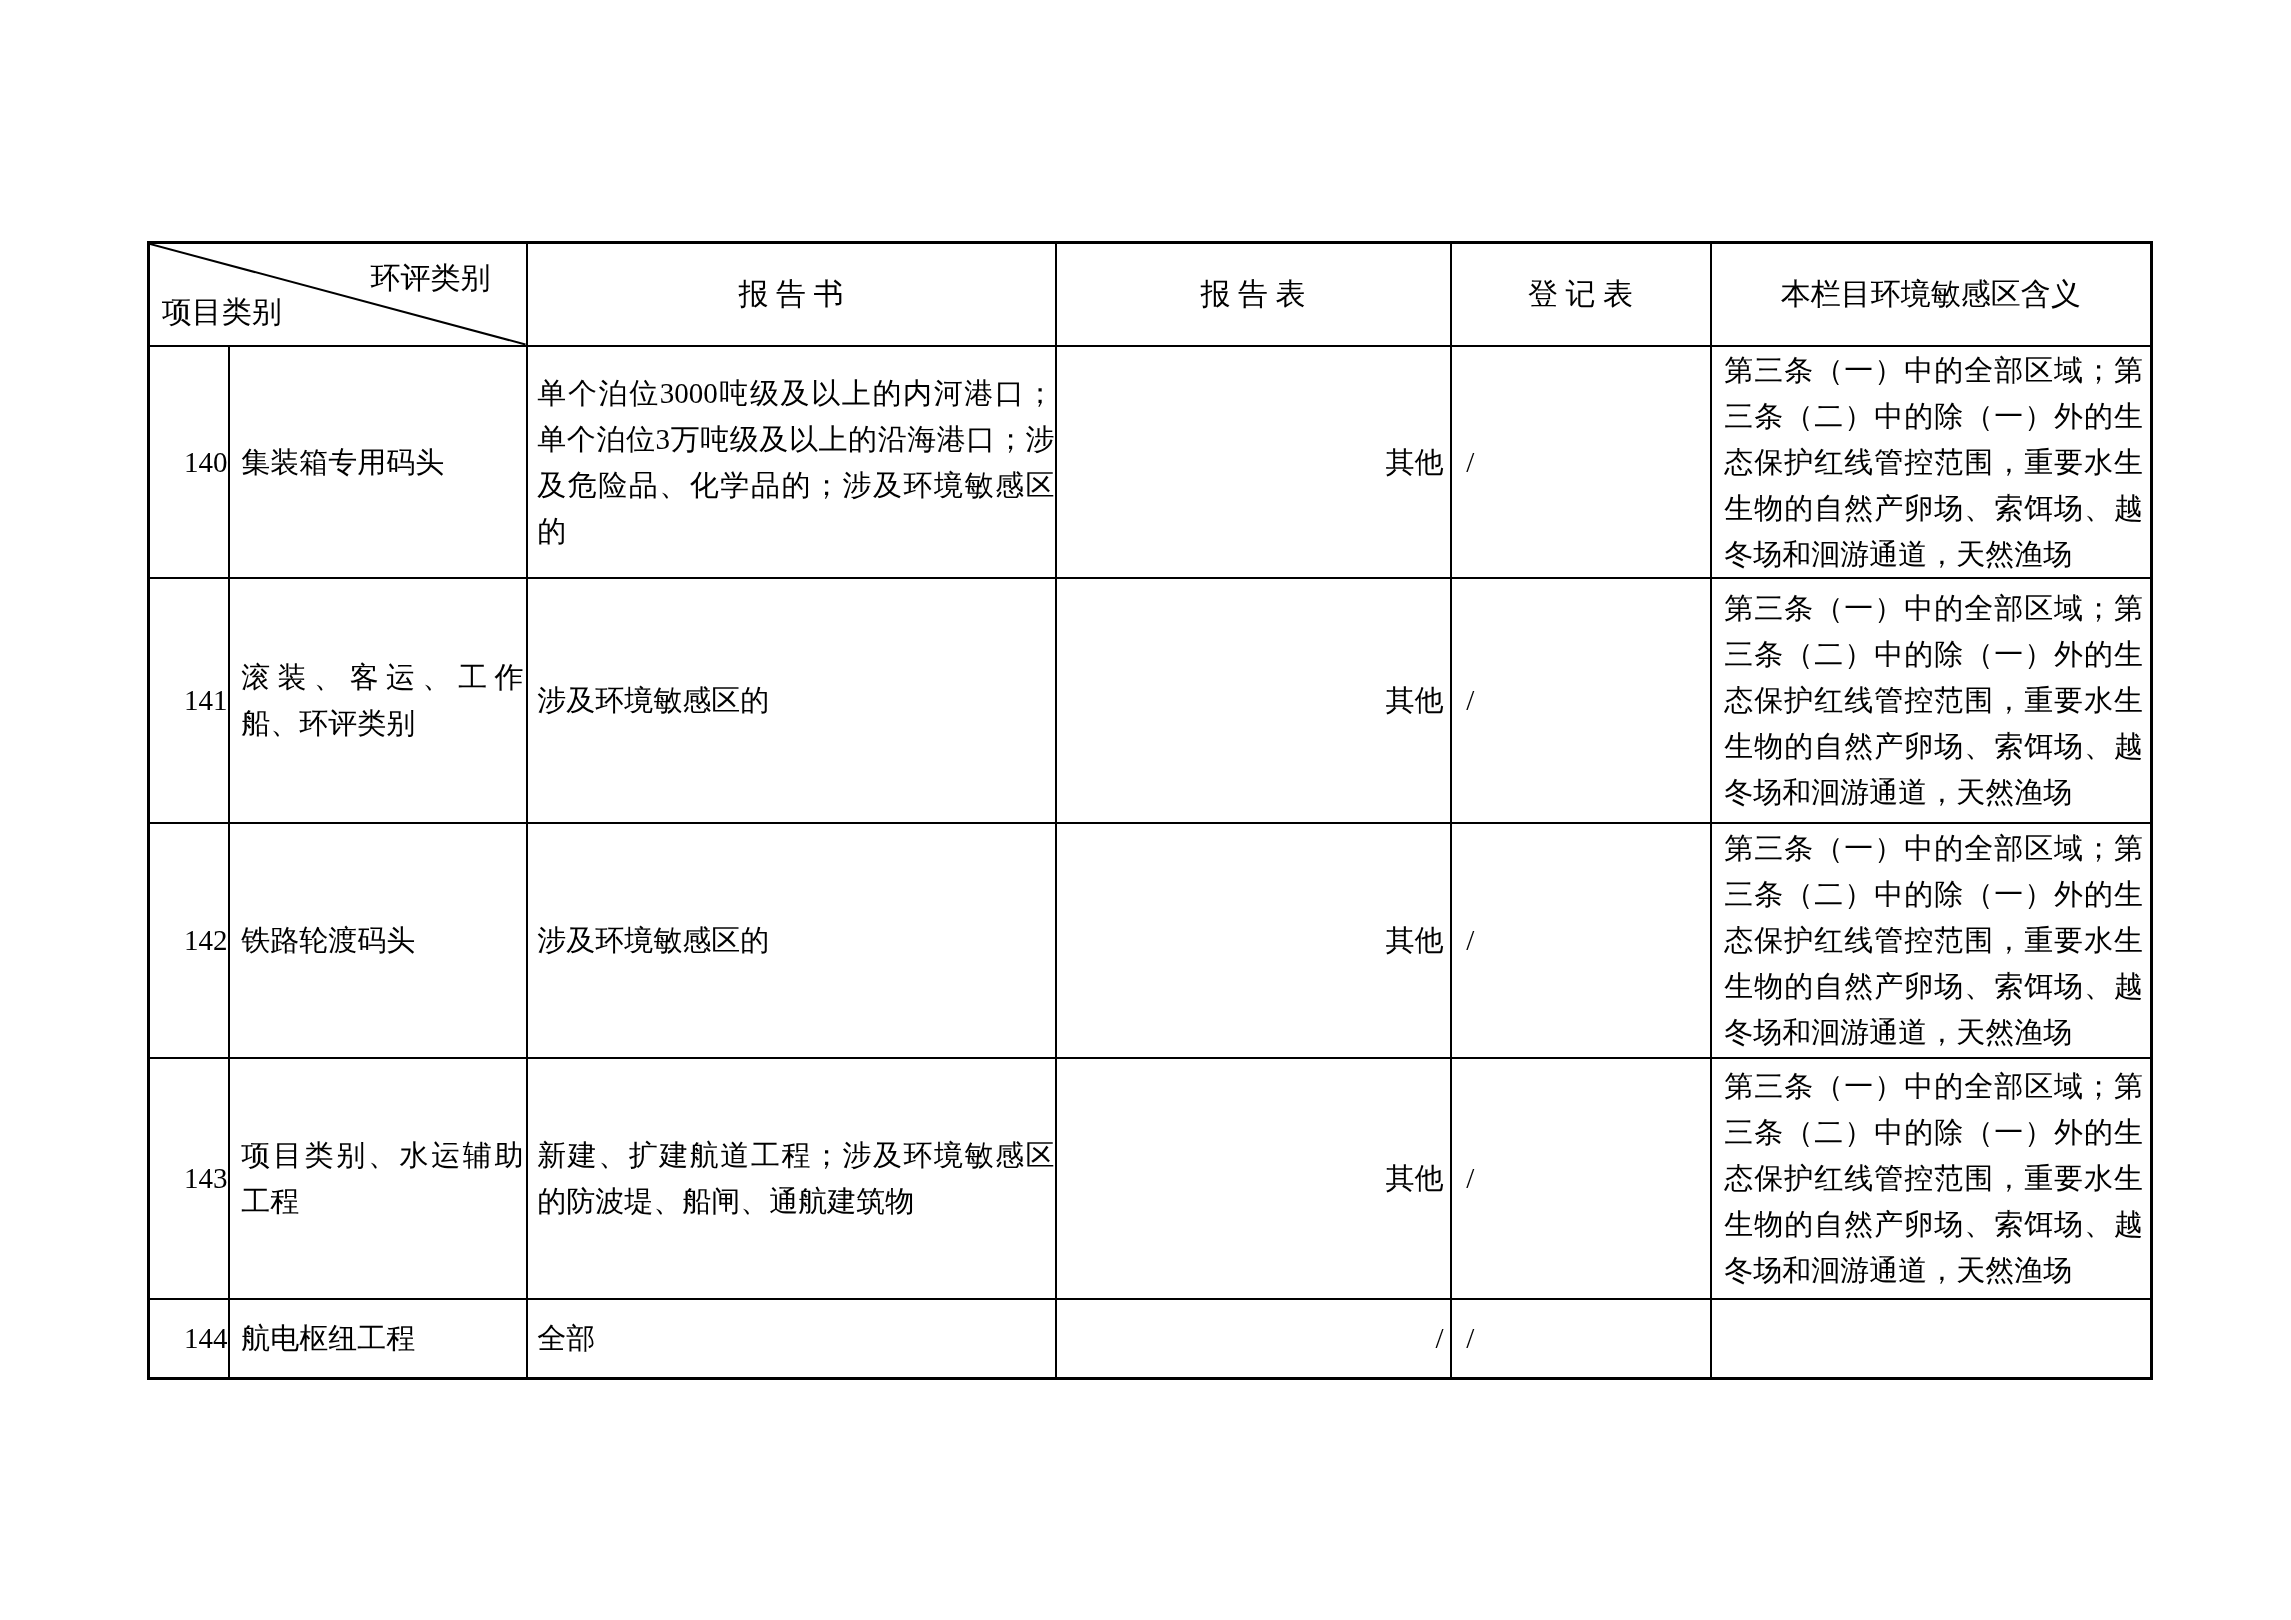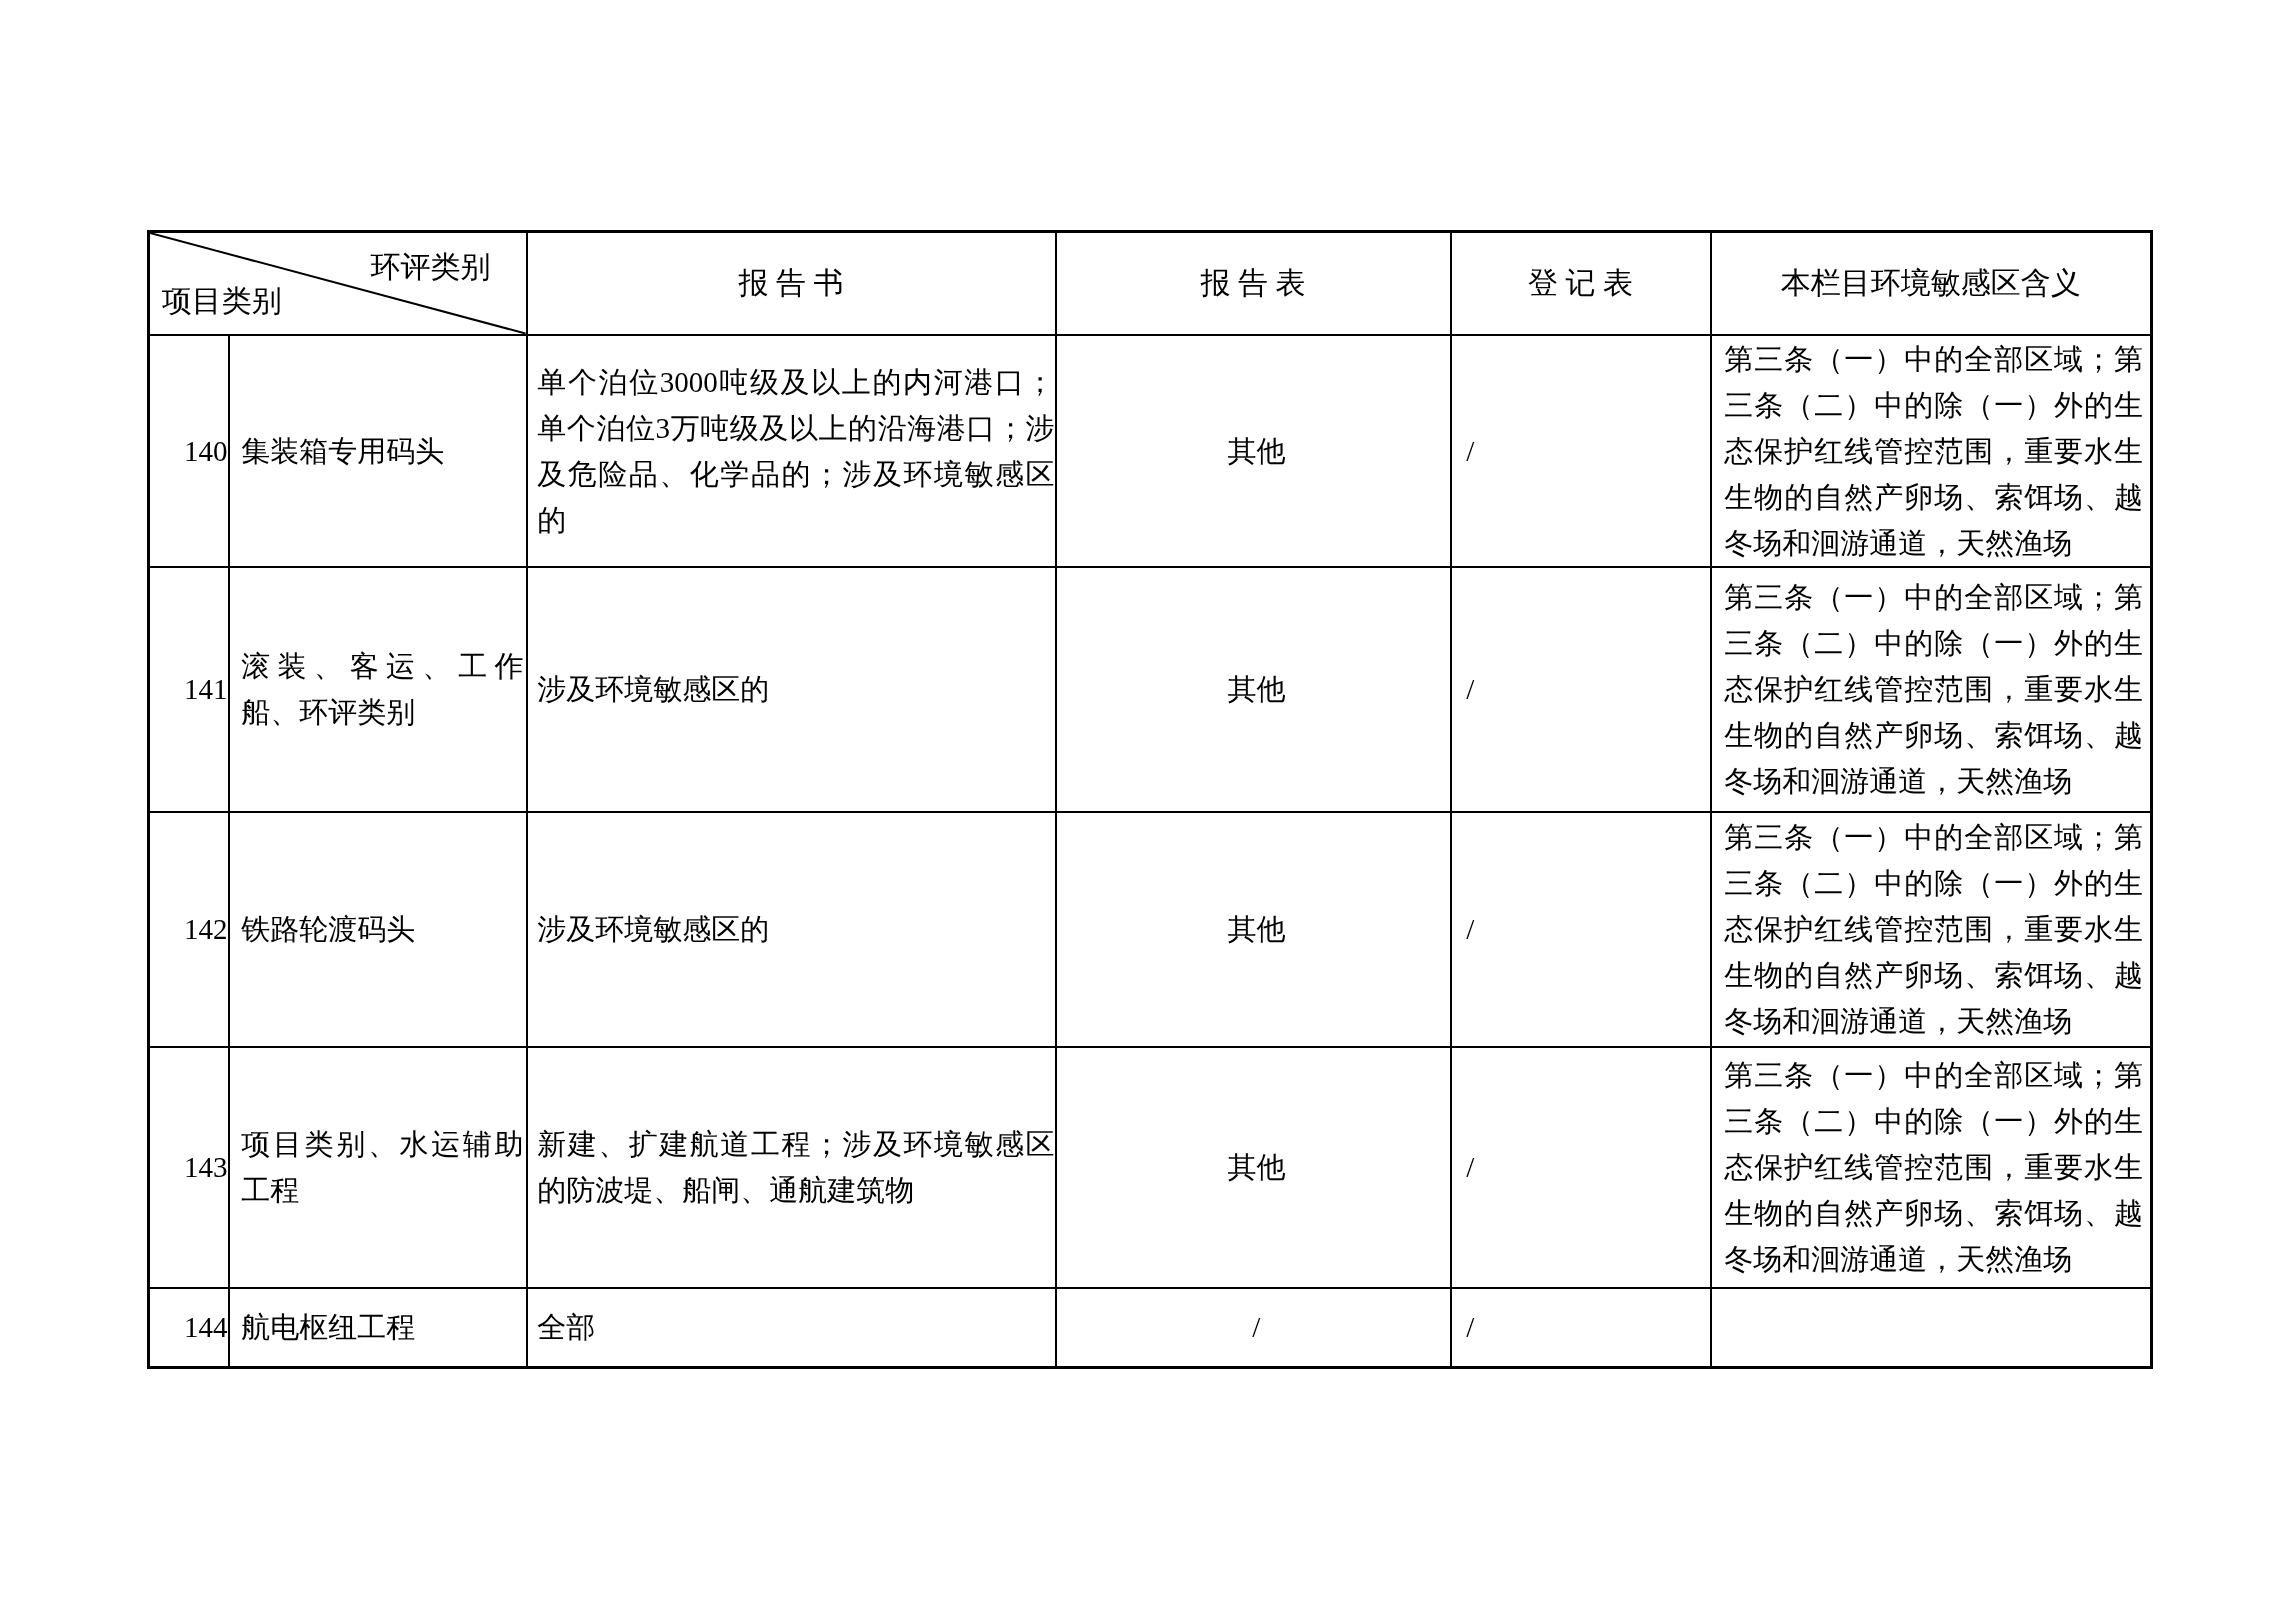--- a/index.html
+++ b/index.html
@@ -11,21 +11,21 @@
     position: relative;
     width: 2292px;
     height: 1620px;
     background: #ffffff;
     font-family: "Liberation Serif", "DejaVu Serif", serif;
     color: #000000;
   }
   table.cat-table {
     position: absolute;
     left: 147px;
-    top: 230px;
+    top: 241px;
     width: 2003px;
     border-collapse: collapse;
     table-layout: fixed;
     border: 3.9px solid #000;
     font-size: 29px;
   }
   .cat-table col.w-no   { width: 80px;  }
   .cat-table col.w-cat  { width: 298px; }
   .cat-table col.w-book { width: 529px; }
   .cat-table col.w-form { width: 395px; }
@@ -84,21 +84,21 @@
   }
   .c-cat {
     text-align: justify;
     padding: 0 2px 0 11.8px;
   }
   .c-book {
     text-align: justify;
     padding: 0 0 0 9.8px;
   }
   .c-form {
-    text-align: center;
+    text-align: right;
     padding: 0 5.9px 0 12.7px;
     margin-top: 44px;
   }
   .c-reg {
     text-align: left;
     padding: 0 5.9px 0 14.7px;
   }
   .c-mean {
     text-align: justify;
     text-align-last: left;

